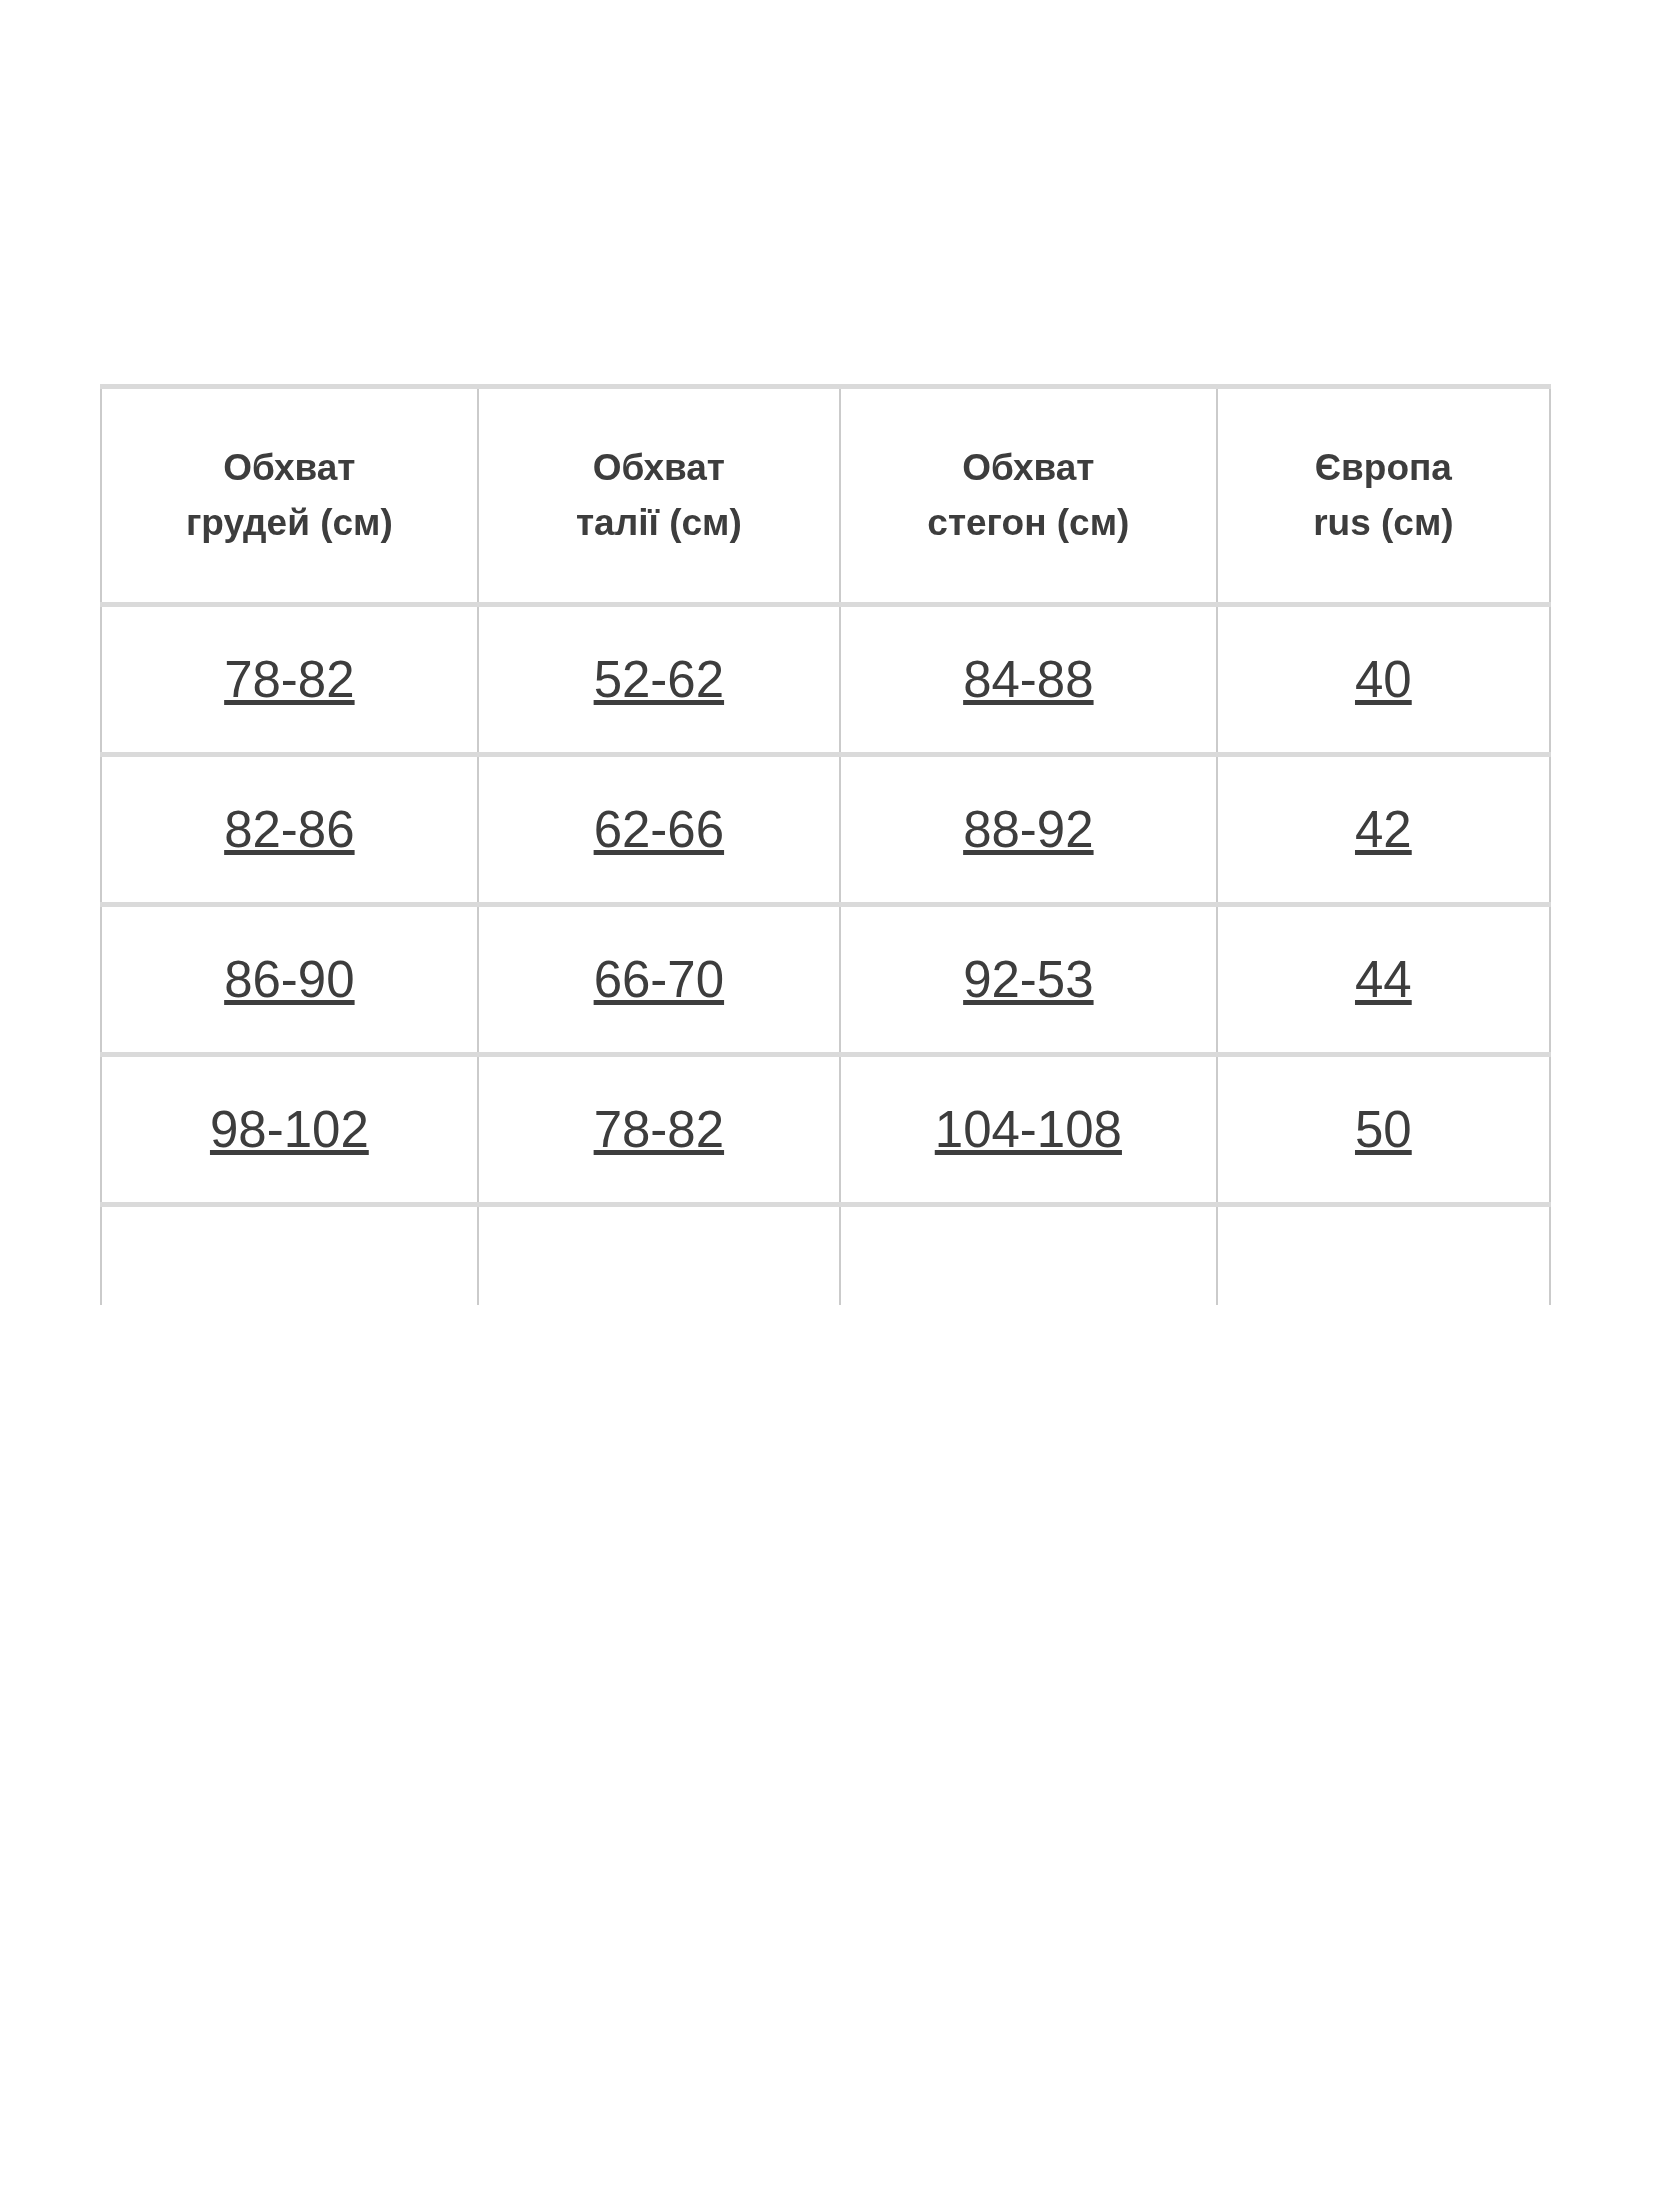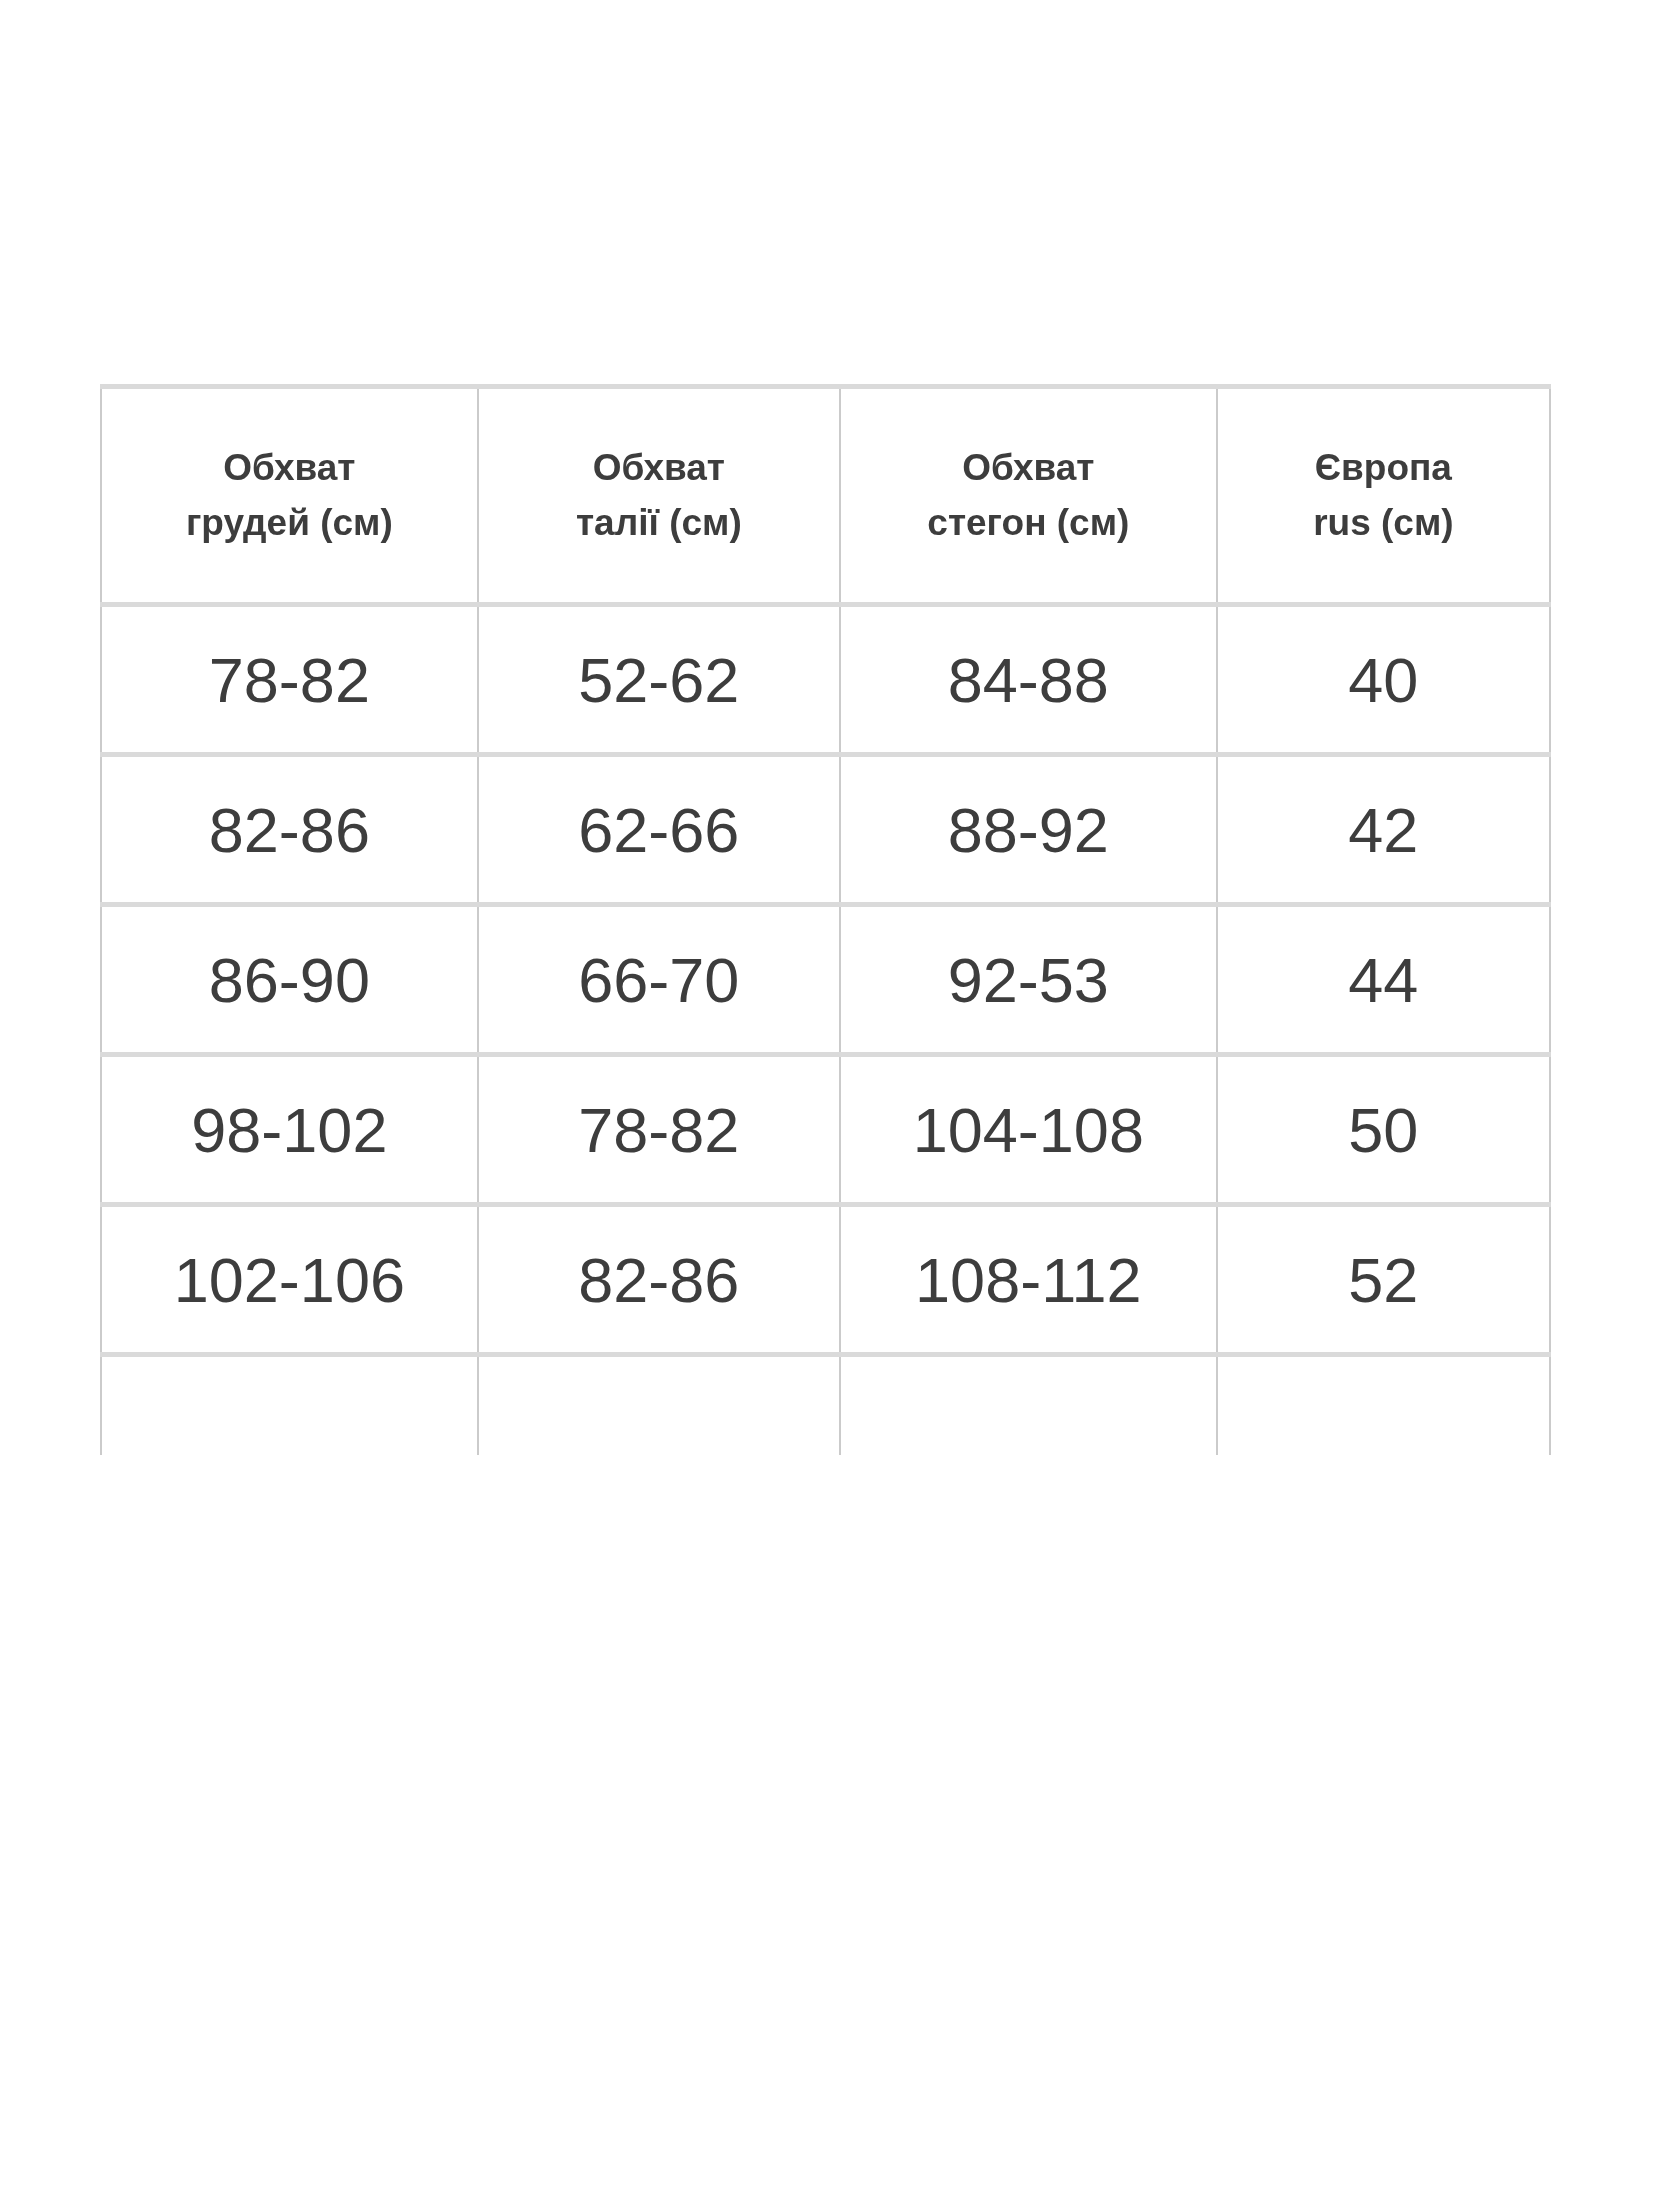--- a/index.html
+++ b/index.html
@@ -45,22 +45,23 @@
     overflow: hidden;
   }
   table.size-chart thead th {
     height: 213px;
     font-size: 37px;
     font-weight: bold;
     line-height: 1.48;
   }
   table.size-chart tbody td {
     height: 145px;
-    font-size: 63px;
+    font-size: 51px;
     font-weight: 400;
+    text-decoration: underline;
   }
   table.size-chart tr.partial td {
     height: 98px;
     border-bottom: none;
   }
   .hline {
     display: block;
   }
 </style>
 </head>
@@ -113,26 +114,20 @@
           <td>66-70</td>
           <td>92-53</td>
           <td>44</td>
         </tr>
         <tr>
           <td>98-102</td>
           <td>78-82</td>
           <td>104-108</td>
           <td>50</td>
         </tr>
-        <tr>
-          <td>102-106</td>
-          <td>82-86</td>
-          <td>108-112</td>
-          <td>52</td>
-        </tr>
         <tr class="partial">
           <td></td>
           <td></td>
           <td></td>
           <td></td>
         </tr>
       </tbody>
     </table>
   </div>
 </div>

